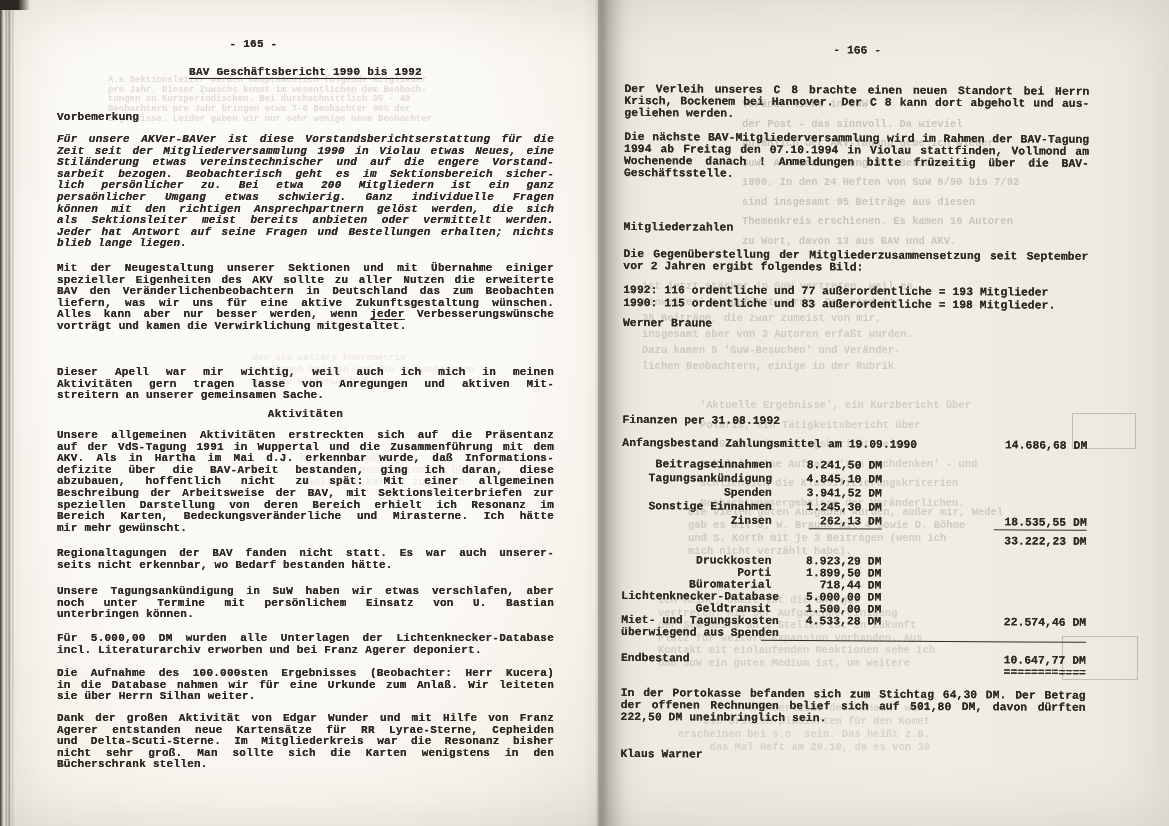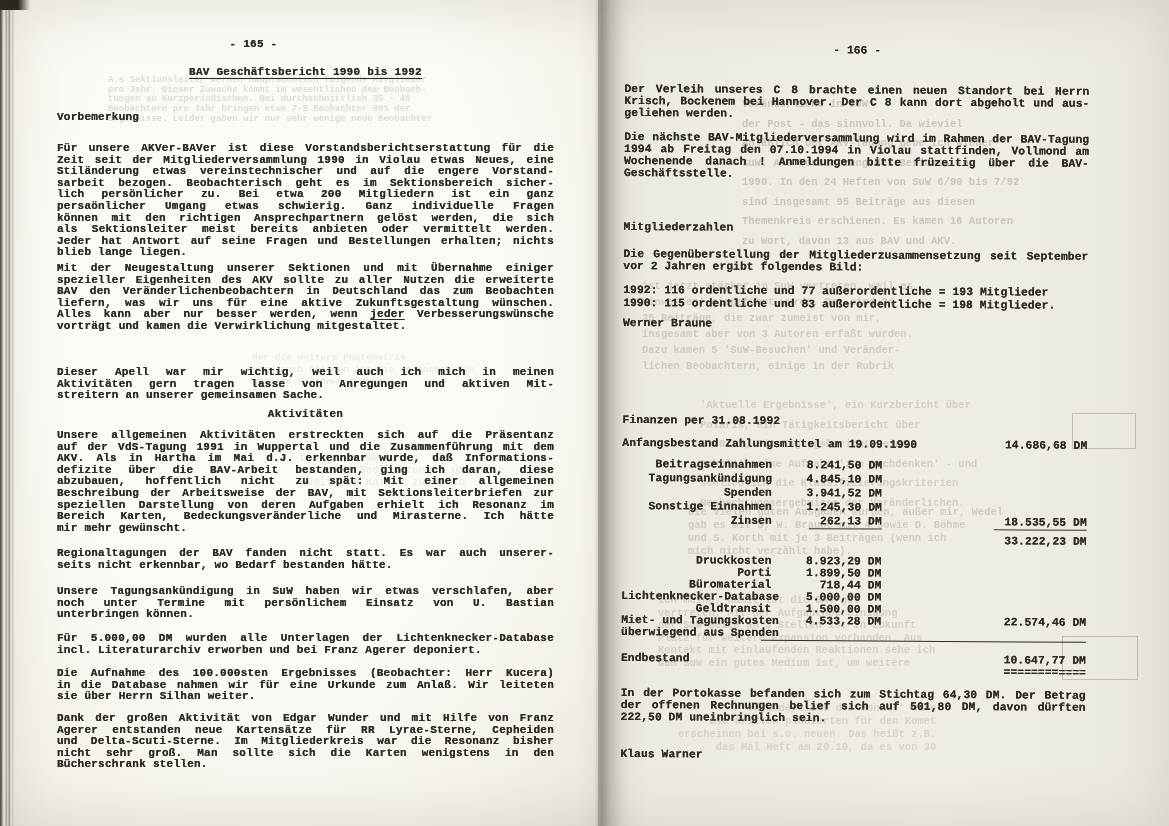--- a/index.html
+++ b/index.html
@@ -70,31 +70,31 @@
   <div class="gutter-shadow"></div>
 
   <div class="ghost" style="left:108px;top:76px;font-size:9px;line-height:9.7px;opacity:.26;"><div>A.s Sektionsleiter werden hauptsächlich folgende Mitglieder</div><div>pro Jahr. Dieser Zuwachs kommt im wesentlichen dem Beobach-</div><div>tungen an Kurzperiodischen. Bei durchschnittlich 35 - 40</div><div>Beobachtern pro Jahr bringen etwa 7-8 Beobachter 90% der</div><div>Ergebnisse. Leider gaben wir nur sehr wenige neue Beobachter</div></div>
   <div class="ghost" style="left:252px;top:352px;font-size:9.5px;line-height:12px;opacity:.13;"><div>der die weitere Photometrie</div><div>wird auch bei den ist die Beobachtungen</div><div>gesamte Kartenwerk ohne</div></div>
   <div class="ghost" style="left:300px;top:452px;font-size:11px;line-height:12px;opacity:.12;"><div>bleibt zu wünschen</div><div>wurden 6 Beobachtungen über die</div><div>damit die Karten zugleich</div></div>
   <div class="ghost" style="left:742px;top:95px;font-size:10.5px;line-height:19.5px;opacity:.38;"><div>Veränderliche in SuW</div><div>der Post - das sinnvoll. Da wieviel</div><div>Anläßlich der AKV-Tagung gebe ich wieder</div><div>SuW. Als Fortsetzung des Berichts in</div><div>1990. In den 24 Heften von SuW 6/90 bis 7/92</div><div>sind insgesamt 95 Beiträge aus diesen</div><div>Themenkreis erschienen. Es kamen 16 Autoren</div><div>zu Wort, davon 13 aus BAV und AKV.</div></div>
   <div class="ghost" style="left:642px;top:278px;font-size:10.5px;line-height:16px;opacity:.32;"><div>ist jetzt stärker in SuW vertreten, weil es</div><div>Hinweisen' eingeführt wurde. Das sind 24</div><div>35 Beiträge, die zwar zumeist von mir,</div><div>insgesamt aber von 3 Autoren erfaßt wurden.</div><div>Dazu kamen 5 'SuW-Besuchen' und Veränder-</div><div>lichen Beobachtern, einige in der Rubrik</div></div>
   <div class="ghost" style="left:700px;top:396px;font-size:10.5px;line-height:19.5px;opacity:.3;"><div>'Aktuelle Ergebnisse', ein Kurzbericht über</div><div>Polaris, ein Tätigkeitsbericht über</div><div>1990/92, ein Tagungsbericht, eine</div><div>Schule', eine Aufgabe 'zum Nachdenken' - und</div><div>schließlich die Klassifizierungskriterien</div><div>Beobachtungsergebnisse der Veränderlichen.</div></div>
   <div class="ghost" style="left:688px;top:506px;font-size:10.5px;line-height:13px;opacity:.32;"><div>Die vielen guten Ausgaben wurden, außer mir, Wedel</div><div>gab es mit 5; W. Braune mit 4 sowie D. Böhme</div><div>und S. Korth mit je 3 Beiträgen (wenn ich</div><div>mich nicht verzählt habe).</div></div>
   <div class="ghost" style="left:658px;top:594px;font-size:10.5px;line-height:12.5px;opacity:.28;"><div>Ich meine, damit ist die BAV gut</div><div>vertreten. Mit der Aufgabenbereinigung</div><div>der SuW-Seite an 3 Stellen ist in Zukunft</div><div>Platz für weitere Expansion vorhanden. Aus</div><div>Kontakt mit einlaufenden Reaktionen sehe ich</div><div>daß SuW ein gutes Medium ist, um weitere</div></div>
-  <div class="ghost" style="left:678px;top:702px;font-size:10.5px;line-height:13px;opacity:.25;text-align:right;"><div>'Veränderliche des Monats' wäre</div><div>Die dritten plädierten für den Komet</div><div>erscheinen bei s.o. neuen. Das heißt z.B.</div><div>das Mal Heft am 20.10, da es von 30</div></div>
+  <div class="ghost" style="left:678px;top:702px;font-size:10.5px;line-height:13px;opacity:.25;text-align:right;"><div>'Veränderliche des Monats' wäre</div><div>Die dritten plädierten für den Komet</div><div>erscheinen bei s.o. sein. Das heißt z.B.</div><div>das Mal Heft am 20.10, da es von 30</div></div>
   <div class="gbox" style="left:1072px;top:413px;width:62px;height:34px;"></div>
   <div class="gbox" style="left:1062px;top:636px;width:74px;height:42px;"></div>
 
   <div class="content" id="content-left">
     <div class="abs pagenum" style="top:38px;transform:translateX(-52px);">- 165 -</div>
     <div class="abs doc-title" style="top:66px;">
       <span>BAV Geschäftsbericht 1990 bis 1992</span>
     </div>
     <div class="abs h" style="top:111px;">Vorbemerkung</div>
-    <div class="abs para" style="top:143px;">
+    <div class="abs para" style="top:134px;font-style:italic;">
         <div class="line">Für unsere AKVer-BAVer ist diese Vorstandsberichtserstattung für die</div>
         <div class="line">Zeit seit der Mitgliederversammlung 1990 in Violau etwas Neues, eine</div>
         <div class="line">Stiländerung etwas vereinstechnischer und auf die engere Vorstand-</div>
         <div class="line">sarbeit bezogen. Beobachterisch geht es im Sektionsbereich sicher-</div>
         <div class="line">lich persönlicher zu. Bei etwa 200 Mitgliedern ist ein ganz</div>
         <div class="line">persaönlicher Umgang etwas schwierig. Ganz individuelle Fragen</div>
         <div class="line">können mit den richtigen Ansprechpartnern gelöst werden, die sich</div>
         <div class="line">als Sektionsleiter meist bereits anbieten oder vermittelt werden.</div>
         <div class="line">Jeder hat Antwort auf seine Fragen und Bestellungen erhalten; nichts</div>
         <div class="line last">blieb lange liegen.</div>
@@ -113,21 +113,21 @@
         <div class="line last">streitern an unserer gemeinsamen Sache.</div>
       </div>
     <div class="abs h" style="top:408px;text-align:center;">Aktivitäten</div>
     <div class="abs para" style="top:430px;">
         <div class="line">Unsere allgemeinen Aktivitäten erstreckten sich auf die Präsentanz</div>
         <div class="line">auf der VdS-Tagung 1991 in Wuppertal und die Zusammenführung mit dem</div>
         <div class="line">AKV. Als in Hartha im Mai d.J. erkennbar wurde, daß Informations-</div>
         <div class="line">defizite über die BAV-Arbeit bestanden, ging ich daran, diese</div>
         <div class="line">abzubauen, hoffentlich nicht zu spät: Mit einer allgemeinen</div>
         <div class="line">Beschreibung der Arbeitsweise der BAV, mit Sektionsleiterbriefen zur</div>
-        <div class="line">speziellen Darstellung von deren Aufgaben erhielt ich Resonanz im</div>
+        <div class="line">speziellen Darstellung von deren Bereich erhielt ich Resonanz im</div>
         <div class="line">Bereich Karten, Bedeckungsveränderliche und Mirasterne. Ich hätte</div>
         <div class="line last">mir mehr gewünscht.</div>
       </div>
     <div class="abs para" style="top:548px;">
         <div class="line">Regionaltagungen der BAV fanden nicht statt. Es war auch unserer-</div>
         <div class="line last">seits nicht erkennbar, wo Bedarf bestanden hätte.</div>
       </div>
     <div class="abs para" style="top:586px;">
         <div class="line">Unsere Tagungsankündigung in SuW haben wir etwas verschlafen, aber</div>
         <div class="line">noch unter Termine mit persönlichem Einsatz von U. Bastian</div>

